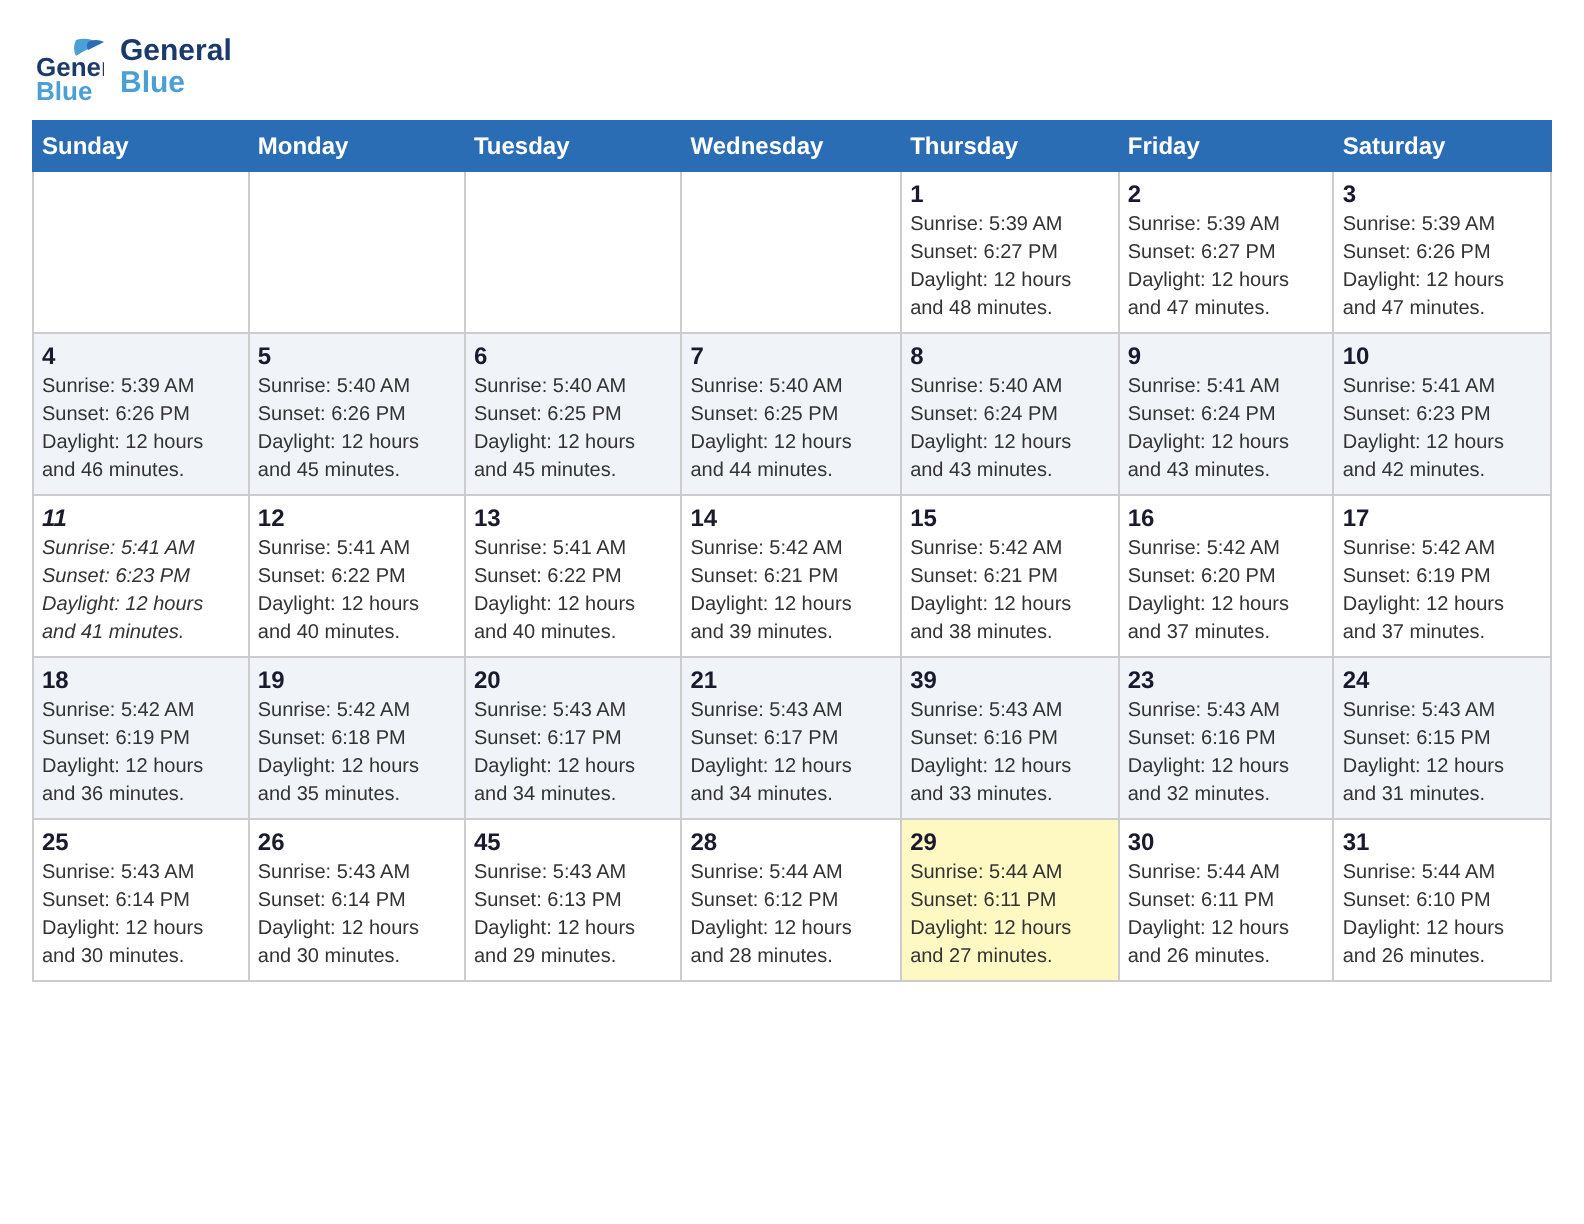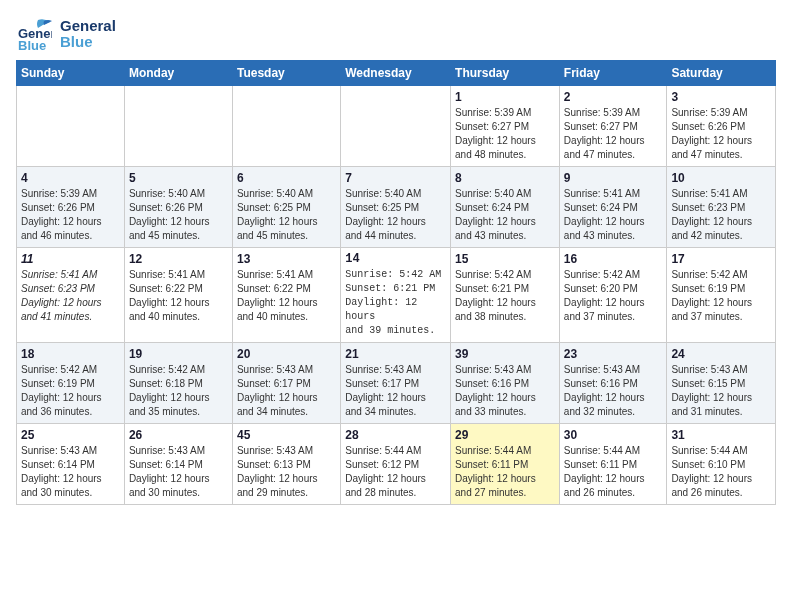--- a/index.html
+++ b/index.html
@@ -207,21 +207,21 @@
 Daylight: 12 hours
 and 40 minutes.</div>
         </td>
         <td style="background-color: rgb(255, 255, 255);">
           <span class="day-num">13</span>
           <div class="day-info" style="white-space: pre-line;">Sunrise: 5:41 AM
 Sunset: 6:22 PM
 Daylight: 12 hours
 and 40 minutes.</div>
         </td>
-        <td style="background-color: rgb(255, 255, 255); font-family: Liberation Mono, monospace;">
+        <td style="background-color: rgb(255, 255, 255);">
           <span class="day-num">14</span>
           <div class="day-info" style="white-space: pre-line;">Sunrise: 5:42 AM
 Sunset: 6:21 PM
 Daylight: 12 hours
 and 39 minutes.</div>
         </td>
         <td style="background-color: rgb(255, 255, 255);">
           <span class="day-num">15</span>
           <div class="day-info" style="white-space: pre-line;">Sunrise: 5:42 AM
 Sunset: 6:21 PM

